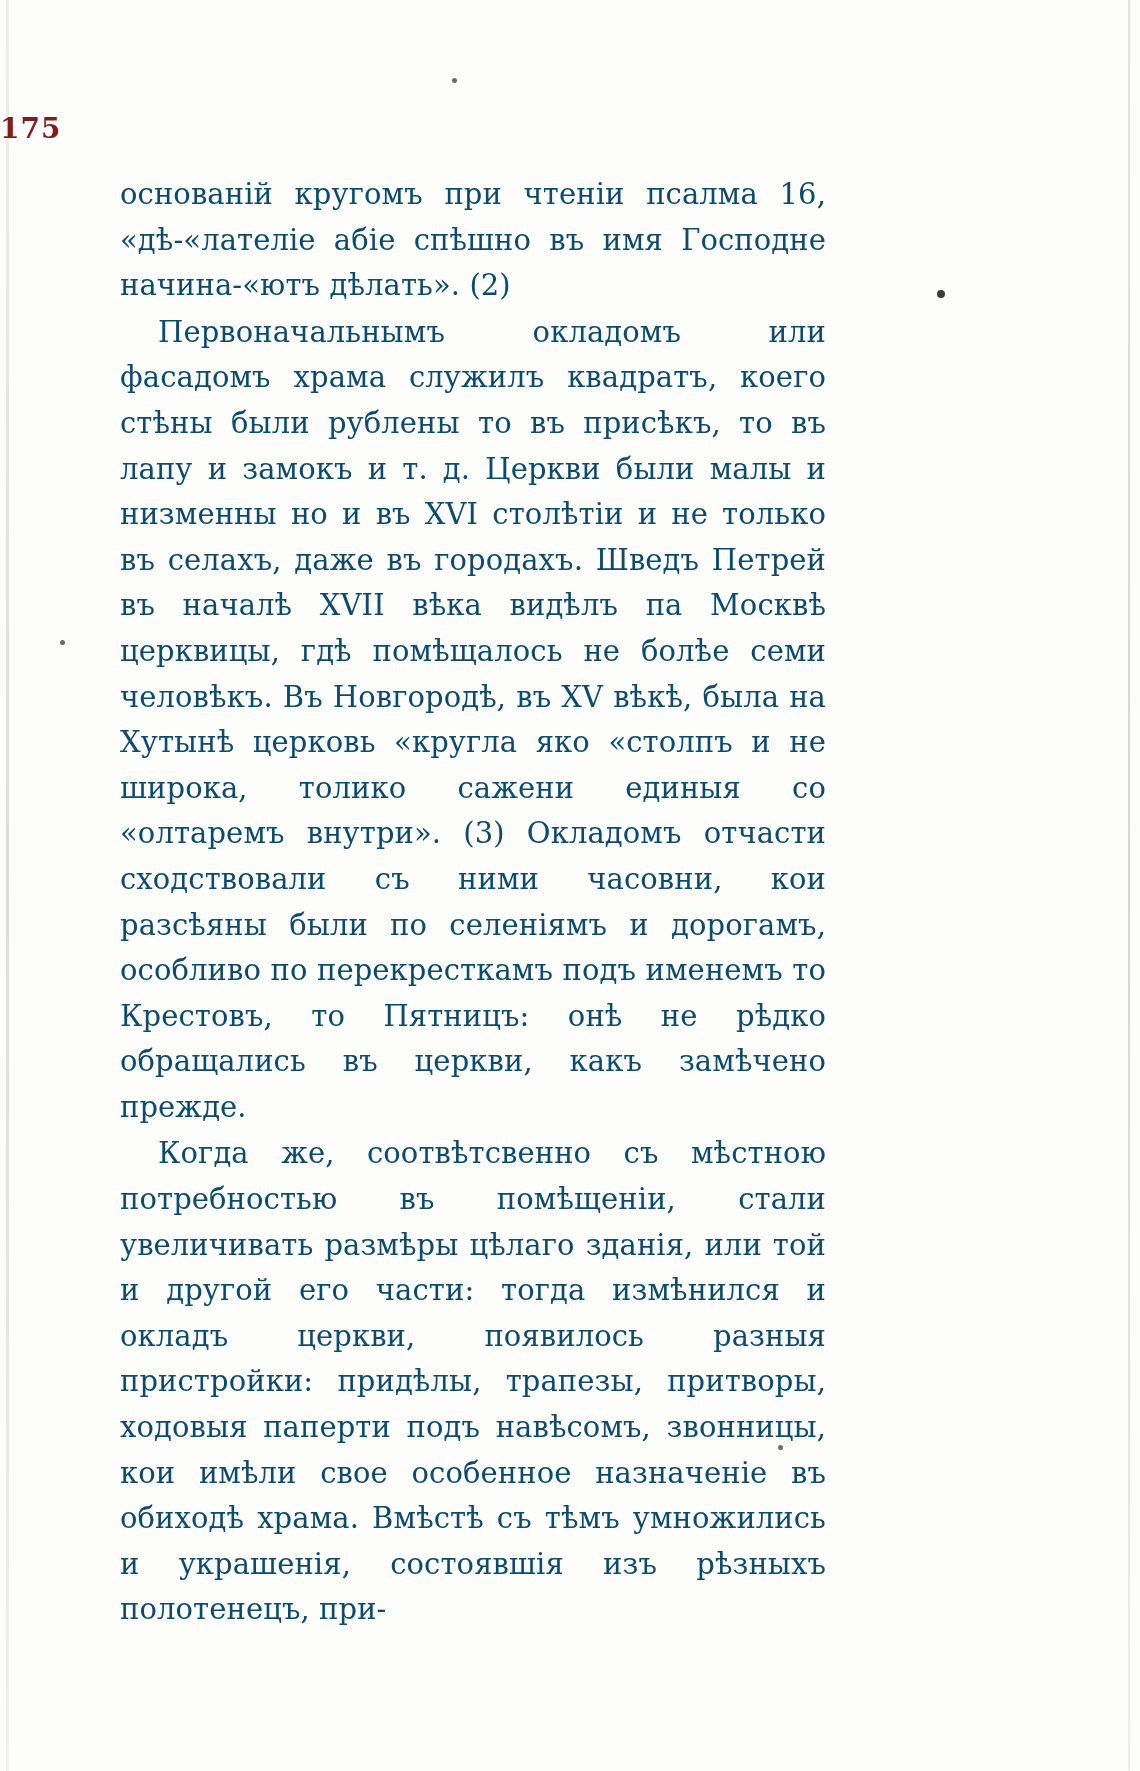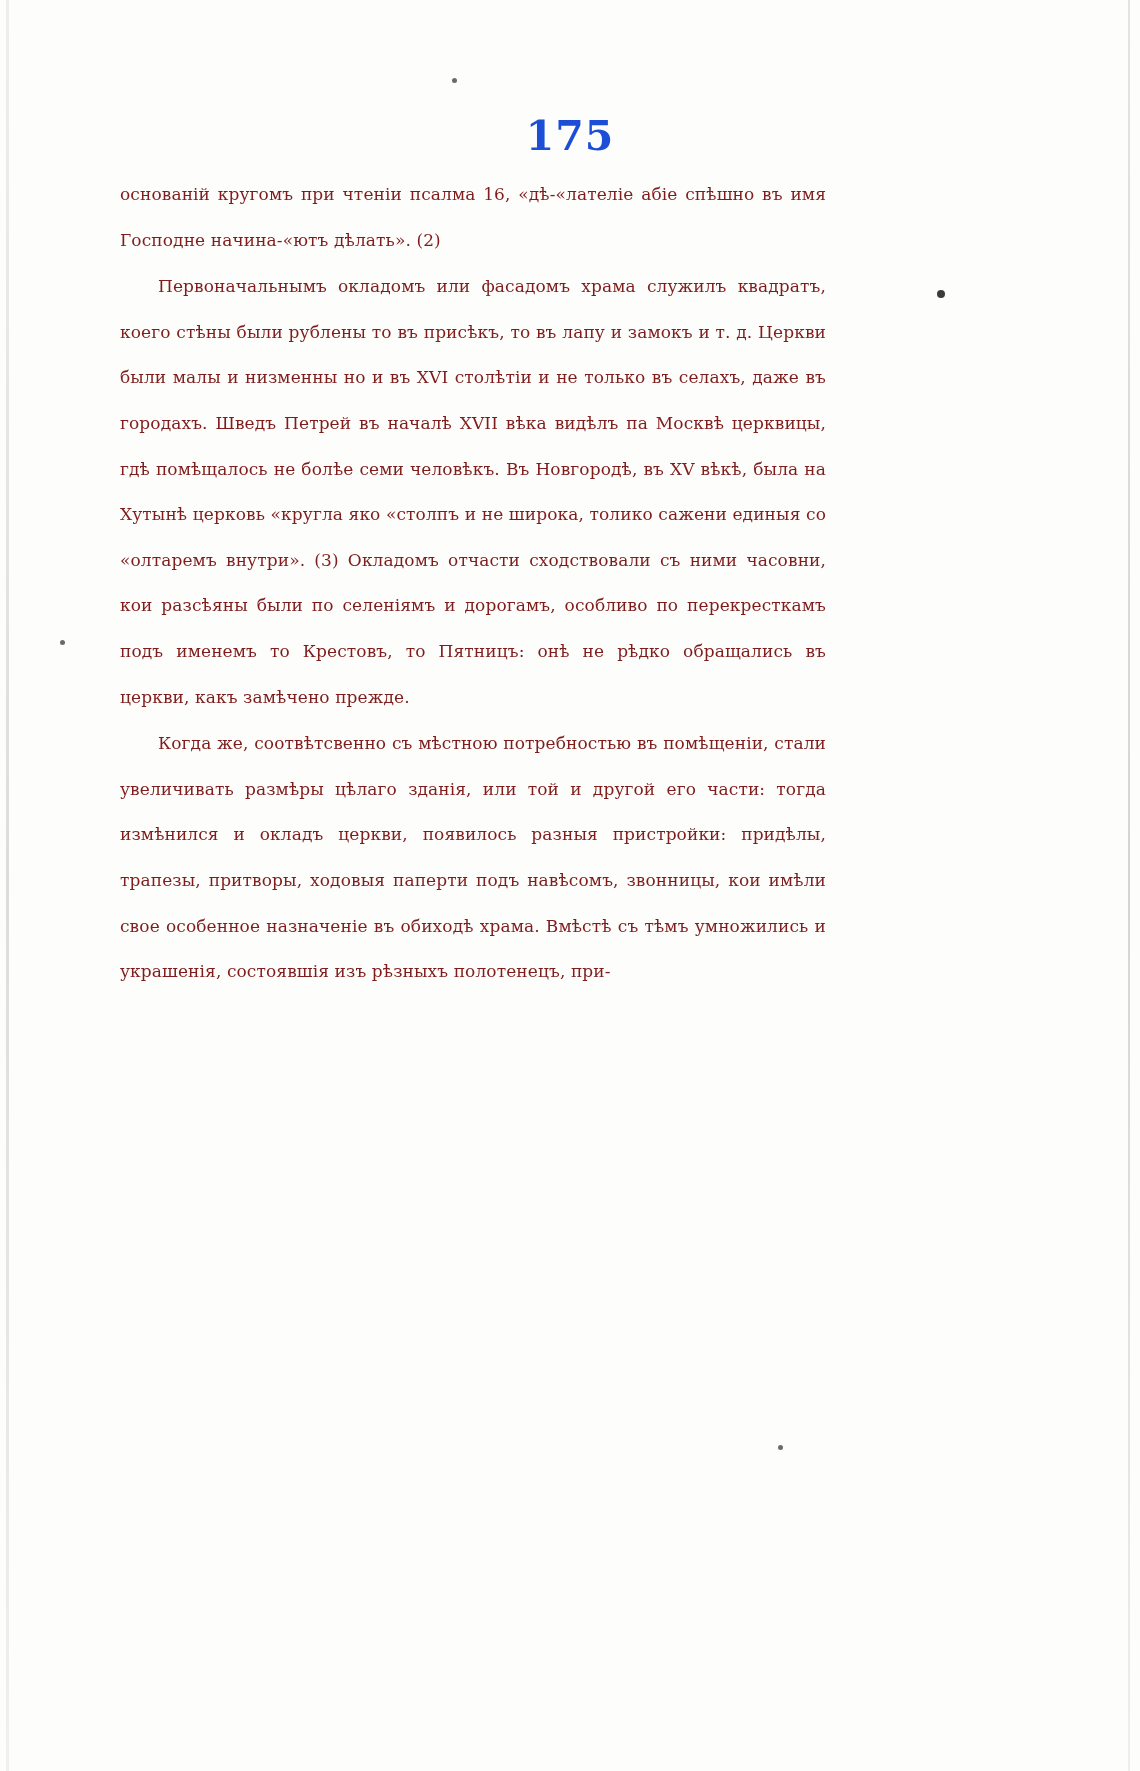--- a/index.html
+++ b/index.html
@@ -43,43 +43,42 @@
   .speck.s1 { left: 452px; top: 78px;  width: 5px; height: 5px; }
   .speck.s2 { left: 937px; top: 290px; width: 8px; height: 8px; background:#3b3b3b; }
   .speck.s3 { left: 60px;  top: 640px; width: 5px; height: 5px; }
   .speck.s4 { left: 778px; top: 1445px; width: 5px; height: 5px; }
 
   .page-number {
     position: absolute;
     top: 112px;
     left: 0;
     width: 1140px;
-    text-align: center;
     font-family: "DejaVu Serif", serif;
     font-weight: bold;
-    font-size: 41px;
+    font-size: 28px;
     letter-spacing: 1px;
-    color: #1d4ed8;
+    color: #7f1d1d;
   }
 
   .content {
     position: absolute;
     top: 172px;
     left: 120px;
     width: 706px;
   }
 
   p {
     margin: 0 0 1px 0;
     font-family: "DejaVu Serif", serif;
-    font-size: 17px;
+    font-size: 29px;
     line-height: 45.6px;
     text-align: justify;
     text-align-last: left;
-    color: #7f1d1d;
+    color: #0c4a6e;
     letter-spacing: 0.1px;
   }
   p.indent {
     text-indent: 38px;
   }
   .it {
   }
   
   p > span.body {
     display: inline;

